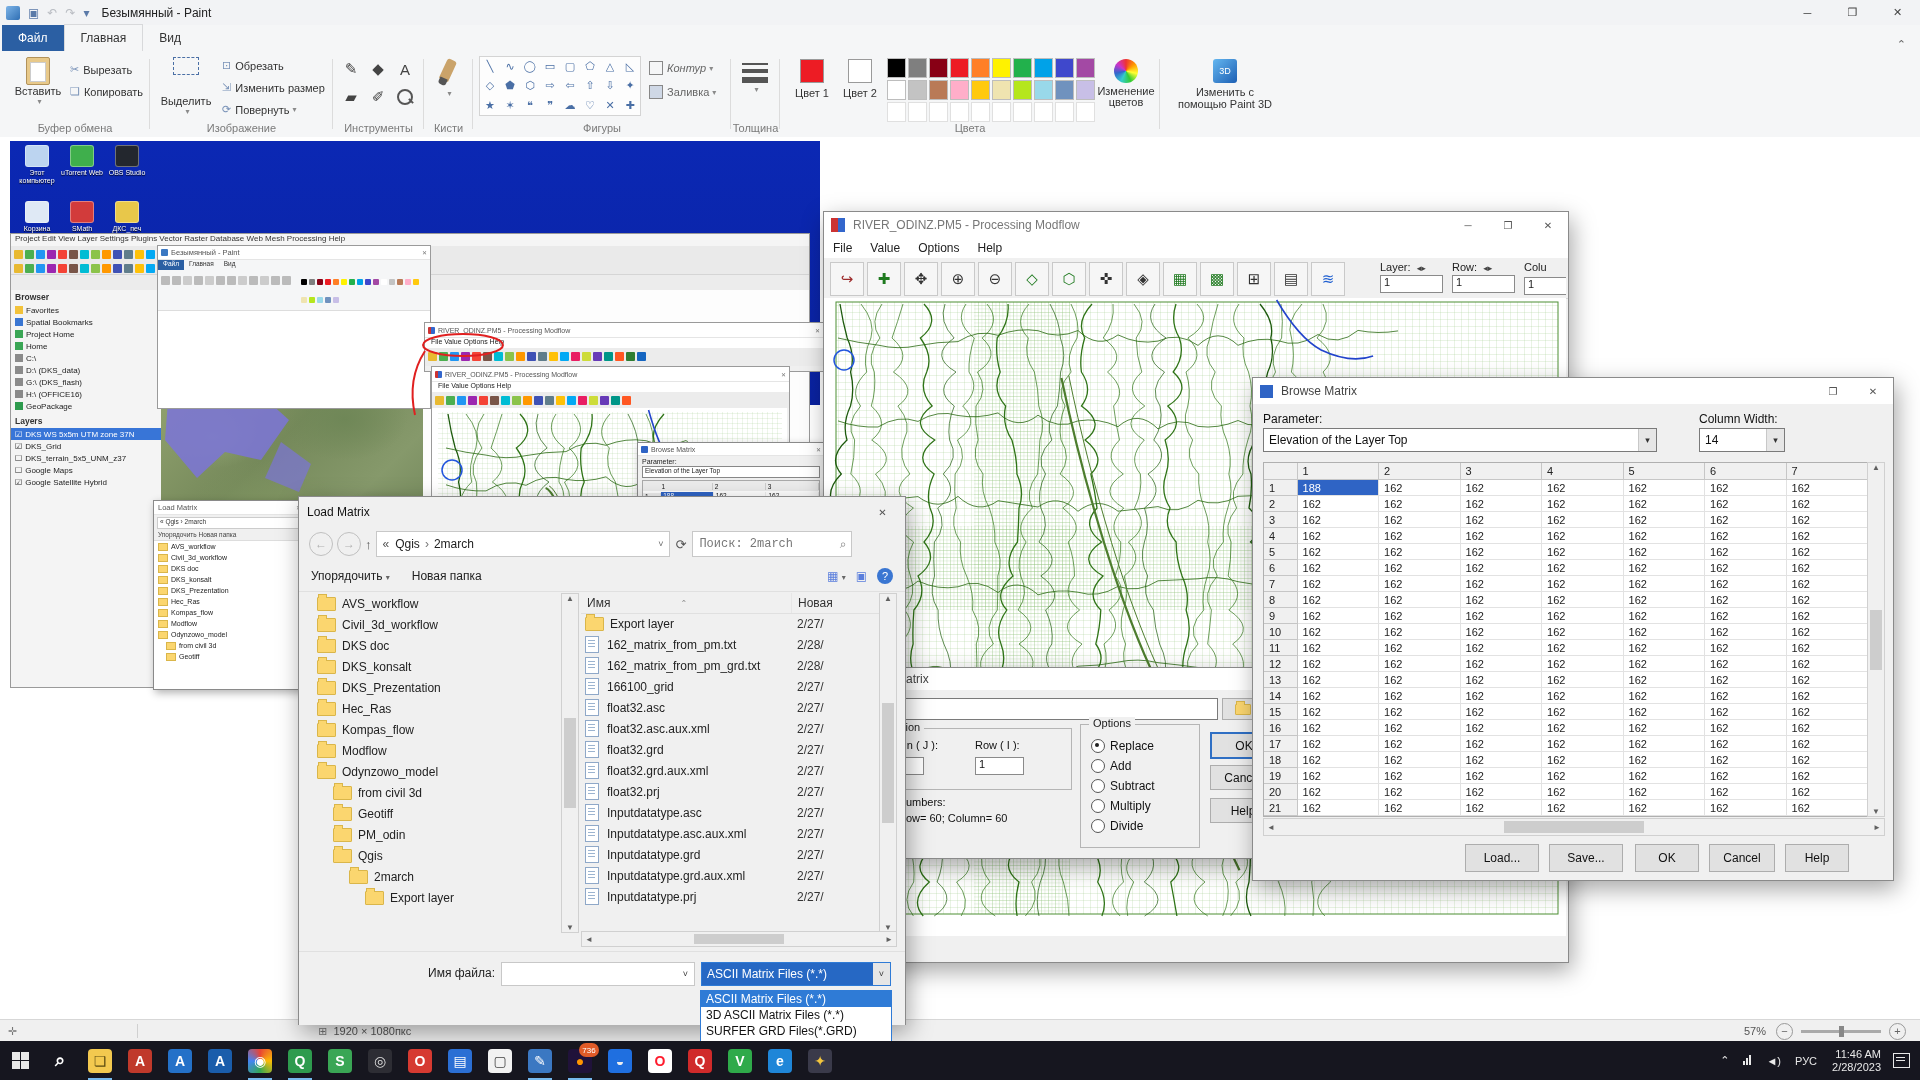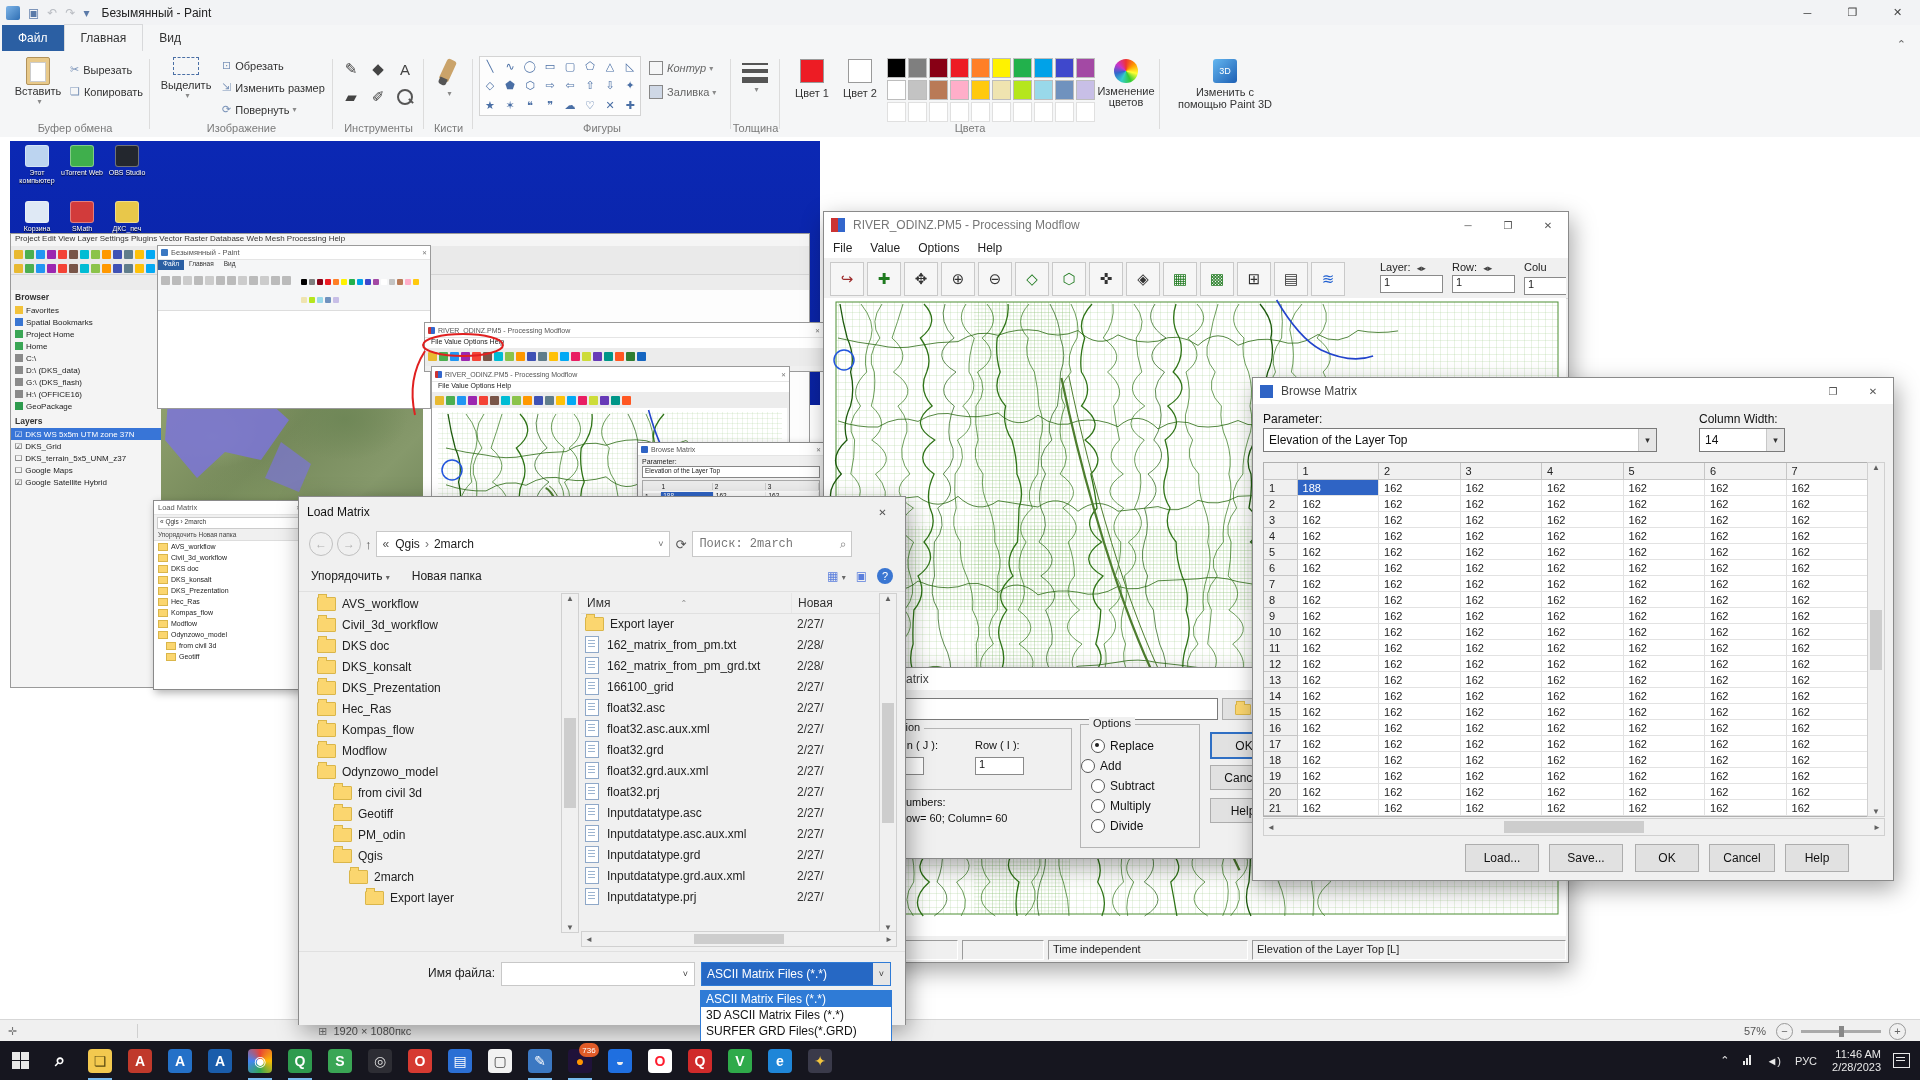--- a/index.html
+++ b/index.html
@@ -151,21 +151,21 @@
         <span style="color:#7a93b8;margin-right:4px;">❏</span>
           <span>Копировать</span>
       </div>
       <div class="rg-label">Буфер обмена</div>
       <div class="sepR"></div>
     </div>
 
     <div class="rg" style="left:150px;width:183px;">
       <div class="bigbtn" style="left:8px;top:6px;width:56px;">
         <span class="selic"></span>
-        <span style="margin-top:4px;">Выделить</span>
+        <span style="margin-top:20px;">Выделить</span>
         <span class="dd">▾</span>
       </div>
       <div class="smbtn" style="left:72px;top:8px;">
         <span style="color:#7a93b8;margin-right:4px;">⊡</span>
           <span>Обрезать</span>
       </div>
       <div class="smbtn" style="left:72px;top:30px;">
         <span style="color:#7a93b8;margin-right:4px;">⇲</span>
           <span>Изменить размер</span>
       </div>
@@ -686,26 +686,20 @@
           <path d="M 14 288.8 Q 34 293.9 54 280.8 Q 74 300.8 94 283.0 Q 114 292.4 134 288.8 Q 154 279.4 174 294.5 Q 194 278.4 214 296.8 Q 234 290.6 254 294.2 Q 274 300.5 294 288.4 Q 314 295.5 334 282.8 Q 354 281.9 374 280.8 Q 394 277.1 414 283.7 Q 434 287.2 454 289.7 Q 474 299.3 494 295.1 Q 514 298.0 534 296.7 Q 554 284.9 574 293.5" fill="none" stroke="#2a6a12" stroke-width="0.8"></path>
           <path d="M 14 371.7 Q 34 378.6 54 368.6 Q 74 365.0 94 374.8 Q 114 360.0 134 379.2 Q 154 370.0 174 379.0 Q 194 382.2 214 374.4 Q 234 381.0 254 368.2 Q 274 368.0 294 364.1 Q 314 359.8 334 364.7 Q 354 366.7 374 369.5 Q 394 380.1 414 375.7 Q 434 382.8 454 379.5 Q 474 371.4 494 378.6 Q 514 360.4 534 373.5 Q 554 363.9 574 367.4" fill="none" stroke="#2a6a12" stroke-width="0.8"></path>
           <path d="M 14 454.7 Q 34 442.7 54 460.4 Q 74 449.5 94 462.7 Q 114 462.9 134 460.1 Q 154 465.8 174 454.2 Q 194 454.5 214 448.6 Q 234 443.4 254 446.7 Q 274 446.7 294 449.6 Q 314 460.1 334 455.6 Q 354 466.6 374 461.0 Q 394 457.9 414 462.6 Q 434 445.1 454 459.4 Q 474 444.5 494 453.3 Q 514 456.9 534 448.1 Q 554 466.5 574 446.8" fill="none" stroke="#2a6a12" stroke-width="0.8"></path>
           <path d="M 14 537.6 Q 34 542.9 54 544.9 Q 74 549.6 94 540.3 Q 114 541.0 134 534.1 Q 154 528.1 174 530.0 Q 194 527.3 214 530.5 Q 234 539.6 254 535.3 Q 274 549.4 294 541.5 Q 314 544.1 334 545.3 Q 354 530.5 374 544.4 Q 394 526.0 414 539.4 Q 434 536.2 454 533.3 Q 474 548.2 494 529.8 Q 514 546.6 534 531.0 Q 554 533.5 574 536.3" fill="none" stroke="#2a6a12" stroke-width="0.8"></path>
           <path d="M 237.44 80 C 259.7 186.6 296.8 311 333.90000000000003 385.64 C 356.15999999999997 447.84 385.84000000000003 510.03999999999996 415.52000000000004 572.24" fill="none" stroke="#4d7d2e" stroke-width="2.2"></path>
           <path d="M 244.86 78 C 267.12 186.6 304.21999999999997 311 341.32 385.64" fill="none" stroke="#4d7d2e" stroke-width="1"></path>
           <path d="M 452.62 2 Q 474.88 40 497.14000000000004 52 Q 526.8199999999999 66 549.08 58" fill="none" stroke="#2244cc" stroke-width="1.6"></path>
           <circle cx="20" cy="62" r="10" fill="none" stroke="#2255dd" stroke-width="1.5"></circle>
         </g>
     </svg>
-    <div class="abs" style="left:0;top:726px;width:744px;height:24px;background:#f0f0f0;display:flex;">
-      <div style="width:130px;border:1px solid;border-color:#9a9a9a #fff #fff #9a9a9a;margin:2px;"></div>
-      <div style="width:80px;border:1px solid;border-color:#9a9a9a #fff #fff #9a9a9a;margin:2px;"></div>
-      <div style="width:190px;border:1px solid;border-color:#9a9a9a #fff #fff #9a9a9a;margin:2px;font-size:11px;color:#222;padding:2px 4px;">Time independent</div>
-      <div style="flex:1;border:1px solid;border-color:#9a9a9a #fff #fff #9a9a9a;margin:2px;font-size:11px;color:#222;padding:2px 4px;">Elevation of the Layer Top [L]</div>
-    </div>
   </div>
 
   <div class="win" style="left:857px;top:667px;width:427px;height:190px;z-index:11;">
     <div class="wt" style="height:22px;">
       <span class="wtt">Load Matrix</span>
       <div style="margin-left:auto;display:flex;height:100%;">
         <div class="wbtn">✕</div>
       </div>
     </div>
     <div class="abs combo" style="left:10px;top:30px;width:348px;height:20px;">
@@ -723,21 +717,21 @@
     </div>
     <span class="abs" style="left:40px;top:128px;font-size:11px;">Numbers:</span>
     <span class="abs" style="left:40px;top:144px;font-size:11px;">Row= 60; Column= 60</span>
     <div class="gb" style="left:222px;top:56px;width:118px;height:122px;">
       <span class="lg">Options</span>
       <div id="lo-radios">
           <div class="radio" style="left: 10px; top: 14px;">
             <div class="rdot on"></div>
             <span>Replace</span>
           </div>
-          <div class="radio" style="left: 0; top: 34px;">
+          <div class="radio" style="left: 10px; top: 34px;">
             <div class="rdot"></div>
             <span>Add</span>
           </div>
           <div class="radio" style="left: 10px; top: 54px;">
             <div class="rdot"></div>
             <span>Subtract</span>
           </div>
           <div class="radio" style="left: 10px; top: 74px;">
             <div class="rdot"></div>
             <span>Multiply</span>

